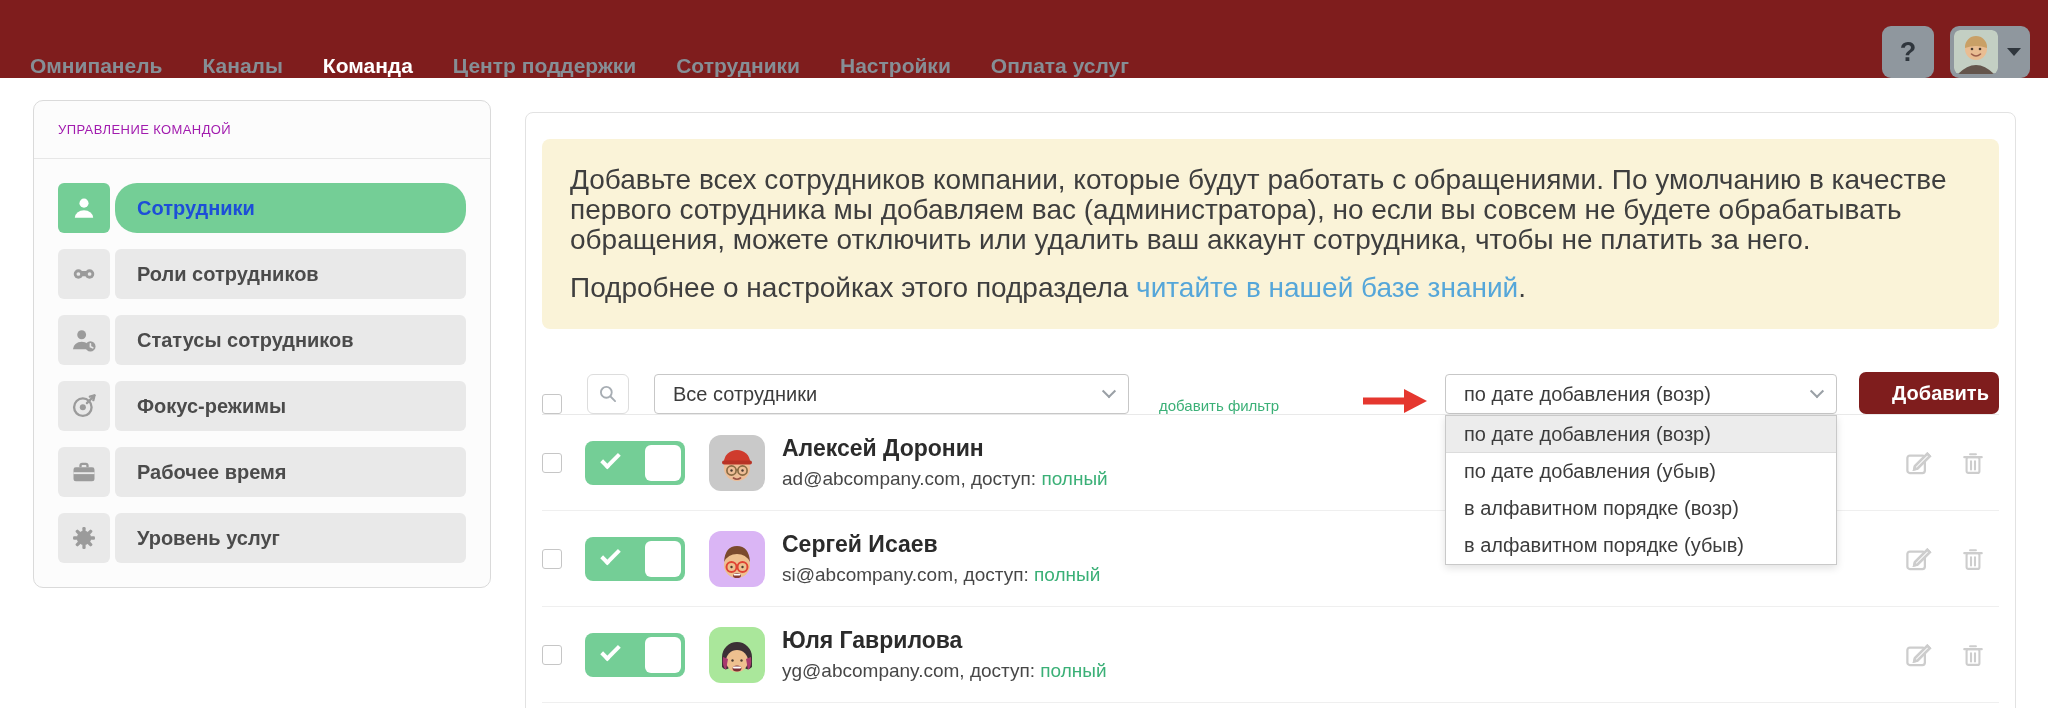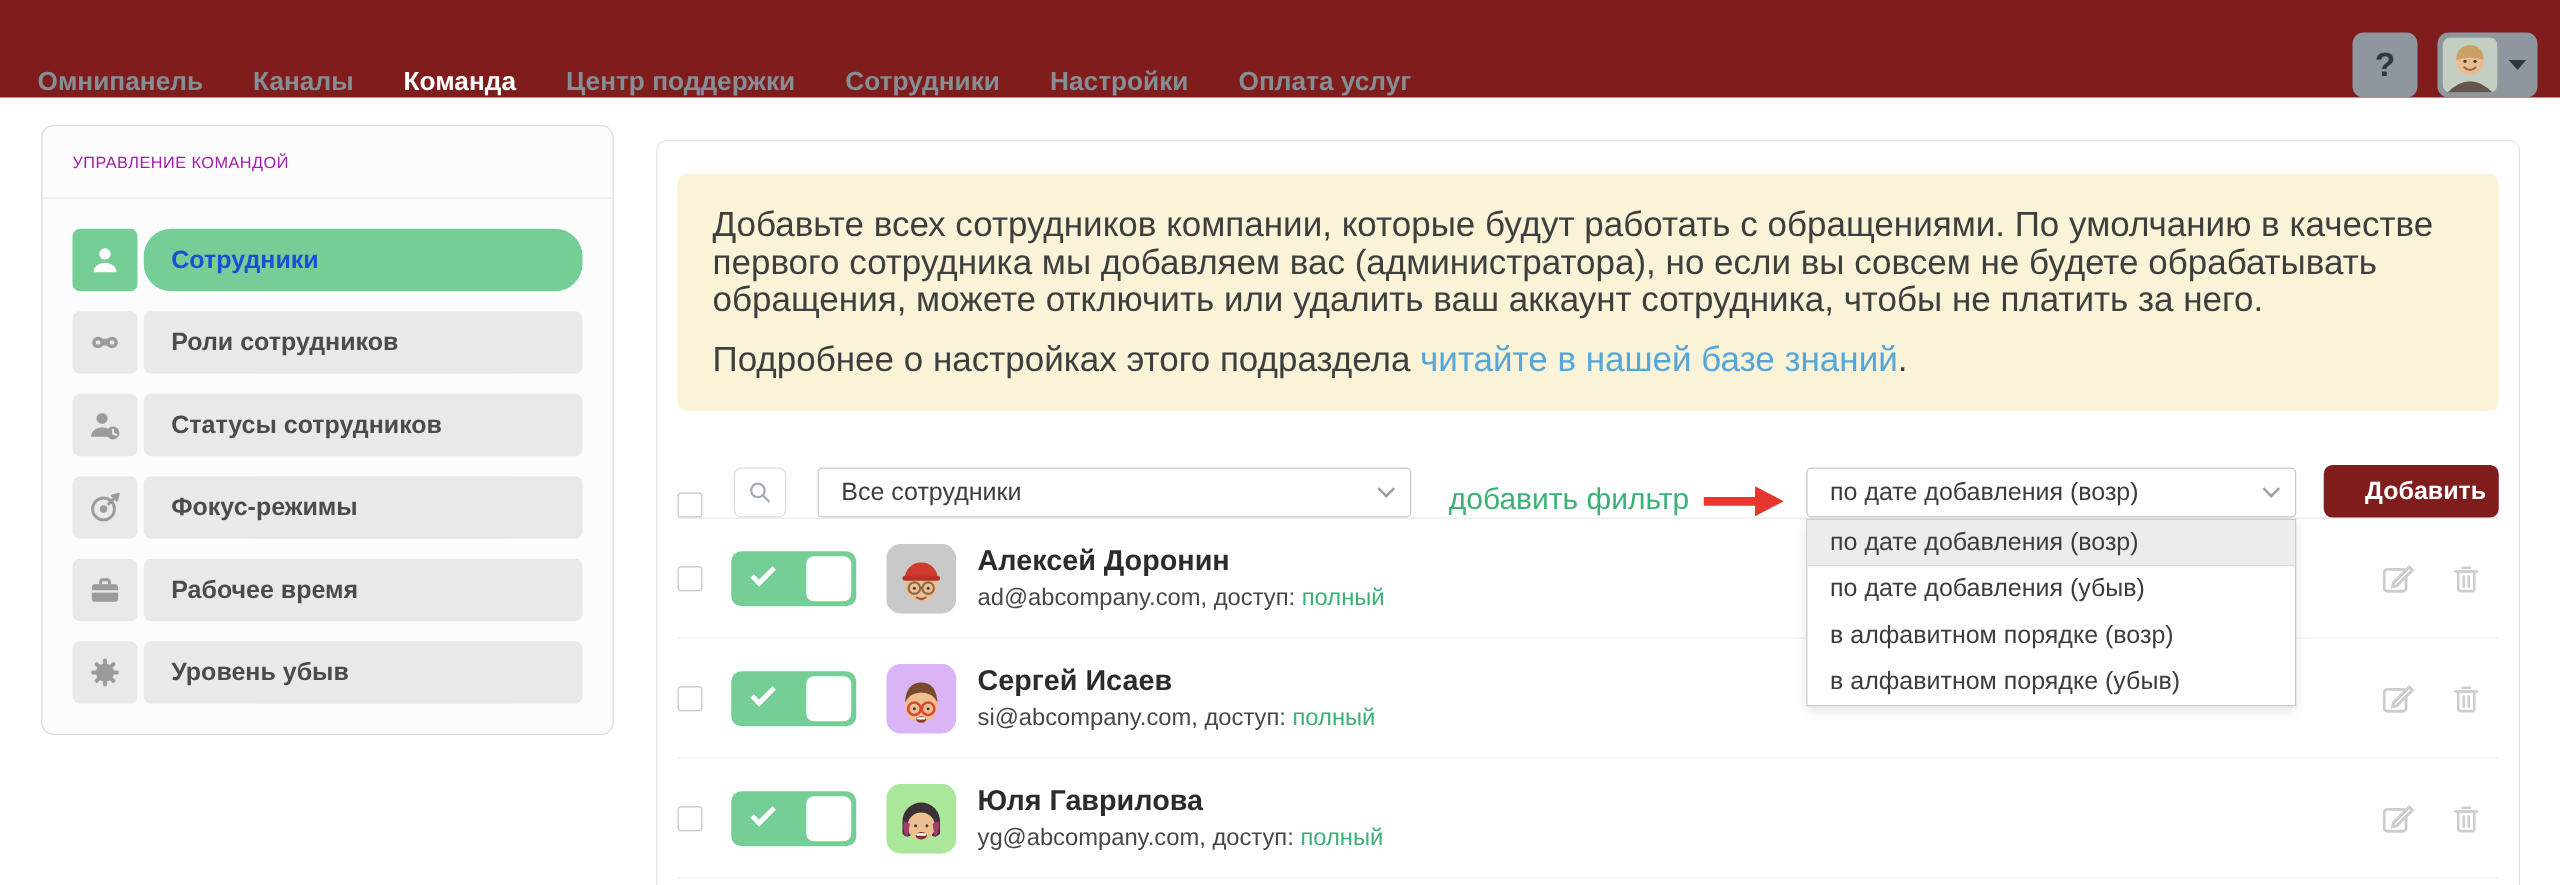--- a/index.html
+++ b/index.html
@@ -78,21 +78,21 @@
     height:40px; border:1px solid #c7c7c7; border-radius:4px; background:#fff;
     display:flex; align-items:center; padding:0 14px 0 18px;
     font-size:20px; color:#3c3c3c; cursor:pointer;
   }
   .select .chevron {
     margin-left:auto; width:10px; height:10px;
     border-right:2px solid #9aa0a6; border-bottom:2px solid #9aa0a6;
     transform:rotate(45deg) translate(-2px,-2px);
   }
   .select-staff { margin-left:25px; width:475px; }
-  .add-filter { margin-left:30px; font-size:24px; color:#3bb077; cursor:pointer; white-space:nowrap; }
+  .add-filter { margin-left:30px; font-size:15px; color:#3bb077; cursor:pointer; white-space:nowrap; }
   .arrow-red { margin-left:auto; flex:none; display:block; }
   .sort-wrap { position:relative; margin-left:18px; width:392px; flex:none; }
   .select-sort { width:392px; }
   .add-btn {
     margin-left:22px; width:140px; height:42px; border-radius:7px; background:#7f1d1d; border:none;
     color:#ffffff; font-size:20px; font-weight:700; cursor:pointer; flex:none;
     font-family:"Liberation Sans","DejaVu Sans",sans-serif;
     padding-left:23px;
   }
   .sort-menu {
@@ -222,21 +222,21 @@
             <rect x="10.6" y="2.6" width="2.8" height="4" rx="1" transform="rotate(45 12 12)"></rect>
             <rect x="10.6" y="2.6" width="2.8" height="4" rx="1" transform="rotate(90 12 12)"></rect>
             <rect x="10.6" y="2.6" width="2.8" height="4" rx="1" transform="rotate(135 12 12)"></rect>
             <rect x="10.6" y="2.6" width="2.8" height="4" rx="1" transform="rotate(180 12 12)"></rect>
             <rect x="10.6" y="2.6" width="2.8" height="4" rx="1" transform="rotate(225 12 12)"></rect>
             <rect x="10.6" y="2.6" width="2.8" height="4" rx="1" transform="rotate(270 12 12)"></rect>
             <rect x="10.6" y="2.6" width="2.8" height="4" rx="1" transform="rotate(315 12 12)"></rect>
           </g>
         </svg>
       </span>
-      <span class="tile label-tile">Уровень убыв</span>
+      <span class="tile label-tile">Уровень услуг</span>
     </div>
 
   </div>
 </aside>
 
 <section class="panel">
 
   <div class="notice">
     <p>Добавьте всех сотрудников компании, которые будут работать с обращениями. По умолчанию в качестве первого сотрудника мы добавляем вас (администратора), но если вы совсем не будете обрабатывать обращения, можете отключить или удалить ваш аккаунт сотрудника, чтобы не платить за него.</p>
     <p><span>Подробнее о настройках этого подраздела </span><span class="kb-link">читайте в нашей базе знаний</span><span>.</span></p>

